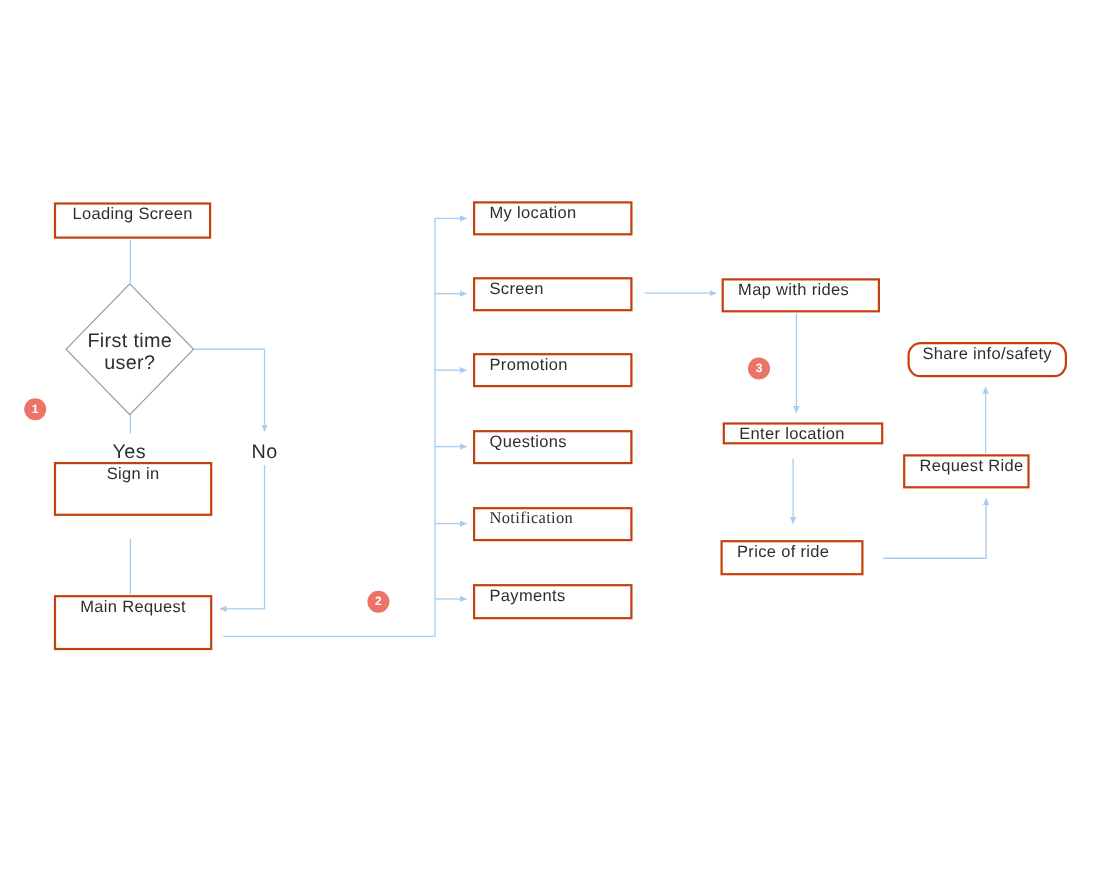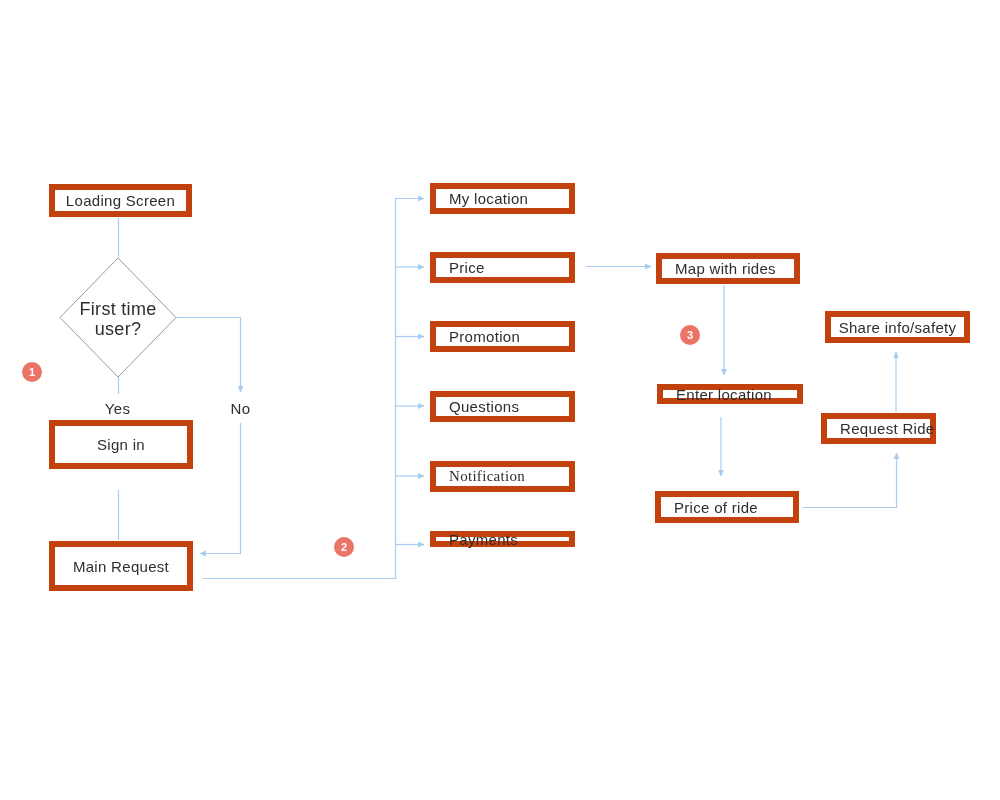--- a/index.html
+++ b/index.html
@@ -19,32 +19,32 @@
   .edges {
     position: absolute;
     left: 0;
     top: 0;
     pointer-events: none;
   }
   .node {
     position: absolute;
     box-sizing: border-box;
     background: #ffffff;
-    border: 6px solid #c2410c;
+    border: 2px solid #c2410c;
     display: flex;
-    align-items: center;
+    align-items: flex-start;
     font-size: 15px;
     letter-spacing: 0.3px;
     white-space: nowrap;
   }
   .node.center { justify-content: center; }
   .node.leftpad { padding-left: 13px; }
   .label {
     position: absolute;
-    font-size: 15px;
+    font-size: 18px;
     letter-spacing: 0.3px;
     text-align: center;
   }
   .diamond-label {
     position: absolute;
     left: 66px;
     top: 299px;
     width: 104px;
     text-align: center;
     font-size: 18px;
@@ -66,25 +66,25 @@
   }
   
   .n-loading      { left: 49px;  top: 184px; width: 143px; height: 33px; }
   .n-signin       { left: 49px;  top: 420px; width: 144px; height: 49px; }
   .n-main         { left: 49px;  top: 541px; width: 144px; height: 50px; }
   .n-myaccount    { left: 430px; top: 183px; width: 145px; height: 31px; }
   .n-rides        { left: 430px; top: 252px; width: 145px; height: 31px; }
   .n-questions    { left: 430px; top: 321px; width: 145px; height: 31px; }
   .n-promotion    { left: 430px; top: 391px; width: 145px; height: 31px; }
   .n-notification { left: 430px; top: 461px; width: 145px; height: 31px; font-family: Liberation Serif, serif; }
-  .n-payments     { left: 430px; top: 531px; width: 145px; height: 16px; }
+  .n-payments     { left: 430px; top: 531px; width: 145px; height: 32px; }
   .n-map          { left: 656px; top: 253px; width: 144px; height: 31px; }
   .n-enter        { left: 657px; top: 384px; width: 146px; height: 20px; }
-  .n-price        { left: 655px; top: 491px; width: 144px; height: 32px; }
-  .n-share        { left: 825px; top: 311px; width: 145px; height: 32px; }
+  .n-price        { left: 655px; top: 491px; width: 130px; height: 32px; }
+  .n-share        { left: 825px; top: 311px; width: 145px; height: 32px; border-radius: 12px; }
   .n-request      { left: 821px; top: 413px; width: 115px; height: 31px; }
   .l-yes { left: 95px;  top: 400px; width: 45px; }
   .l-no  { left: 218px; top: 400px; width: 45px; }
   .b-1 { left: 22px;  top: 362px; }
   .b-2 { left: 334px; top: 537px; }
   .b-3 { left: 680px; top: 325px; }
 </style>
 </head>
 <body>
 
@@ -133,21 +133,21 @@
 
   <div class="node center n-main">
     <span>Main Request</span>
   </div>
 
   <div class="node leftpad n-myaccount">
     <span>My location</span>
   </div>
 
   <div class="node leftpad n-rides">
-    <span>Price</span>
+    <span>Screen</span>
   </div>
 
   <div class="node leftpad n-questions">
     <span>Promotion</span>
   </div>
 
   <div class="node leftpad n-promotion">
     <span>Questions</span>
   </div>
 

